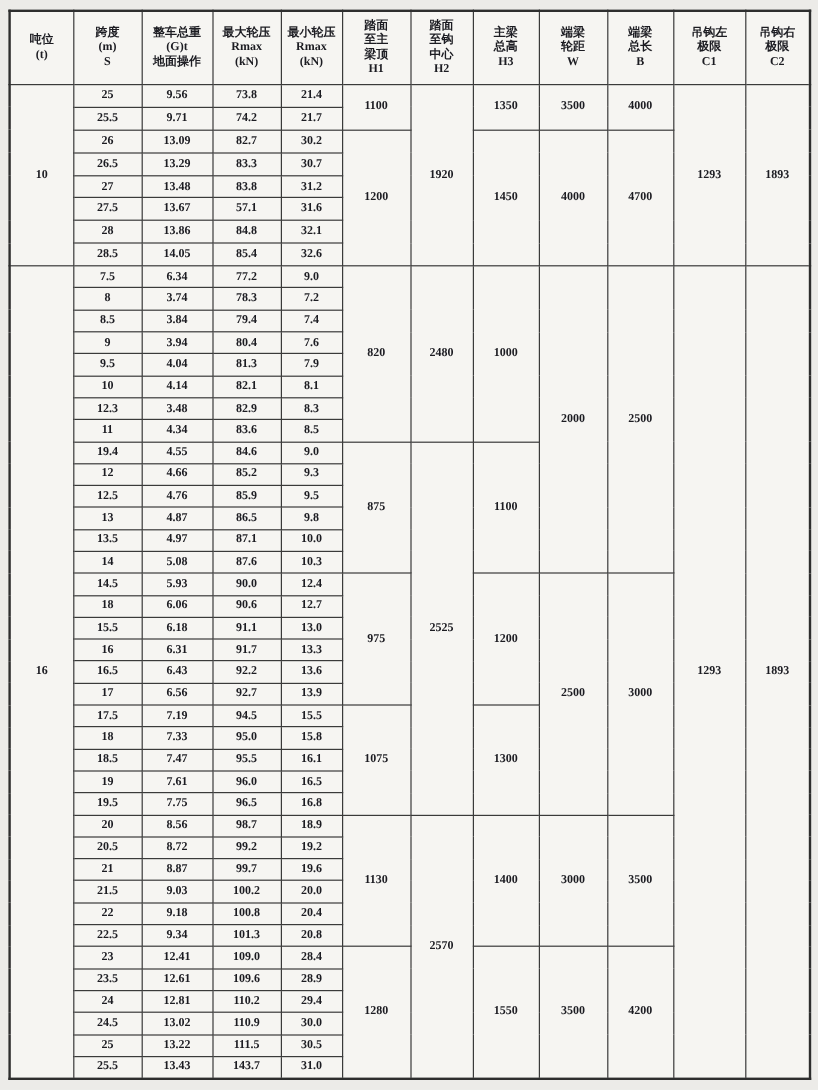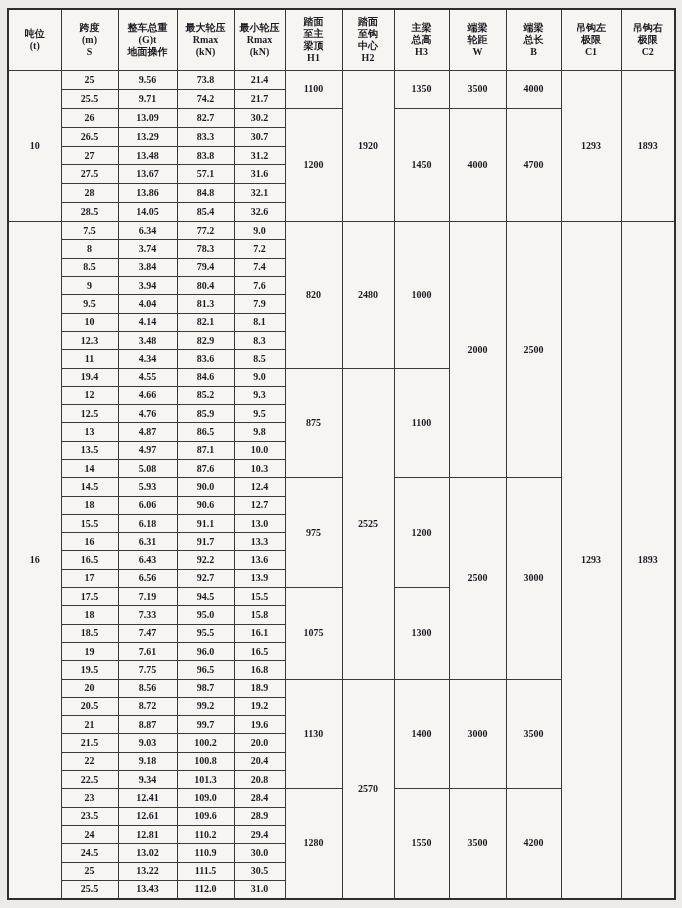--- a/index.html
+++ b/index.html
@@ -418,18 +418,18 @@
         </tr>
         <tr class="sec1-row">
           <td>25</td>
           <td>13.22</td>
           <td>111.5</td>
           <td>30.5</td>
         </tr>
         <tr class="sec1-row">
           <td>25.5</td>
           <td>13.43</td>
-          <td>112.0</td>
+          <td>143.7</td>
           <td>31.0</td>
         </tr>
       </tbody>
   </table>
 </div>
 
 </body></html>

